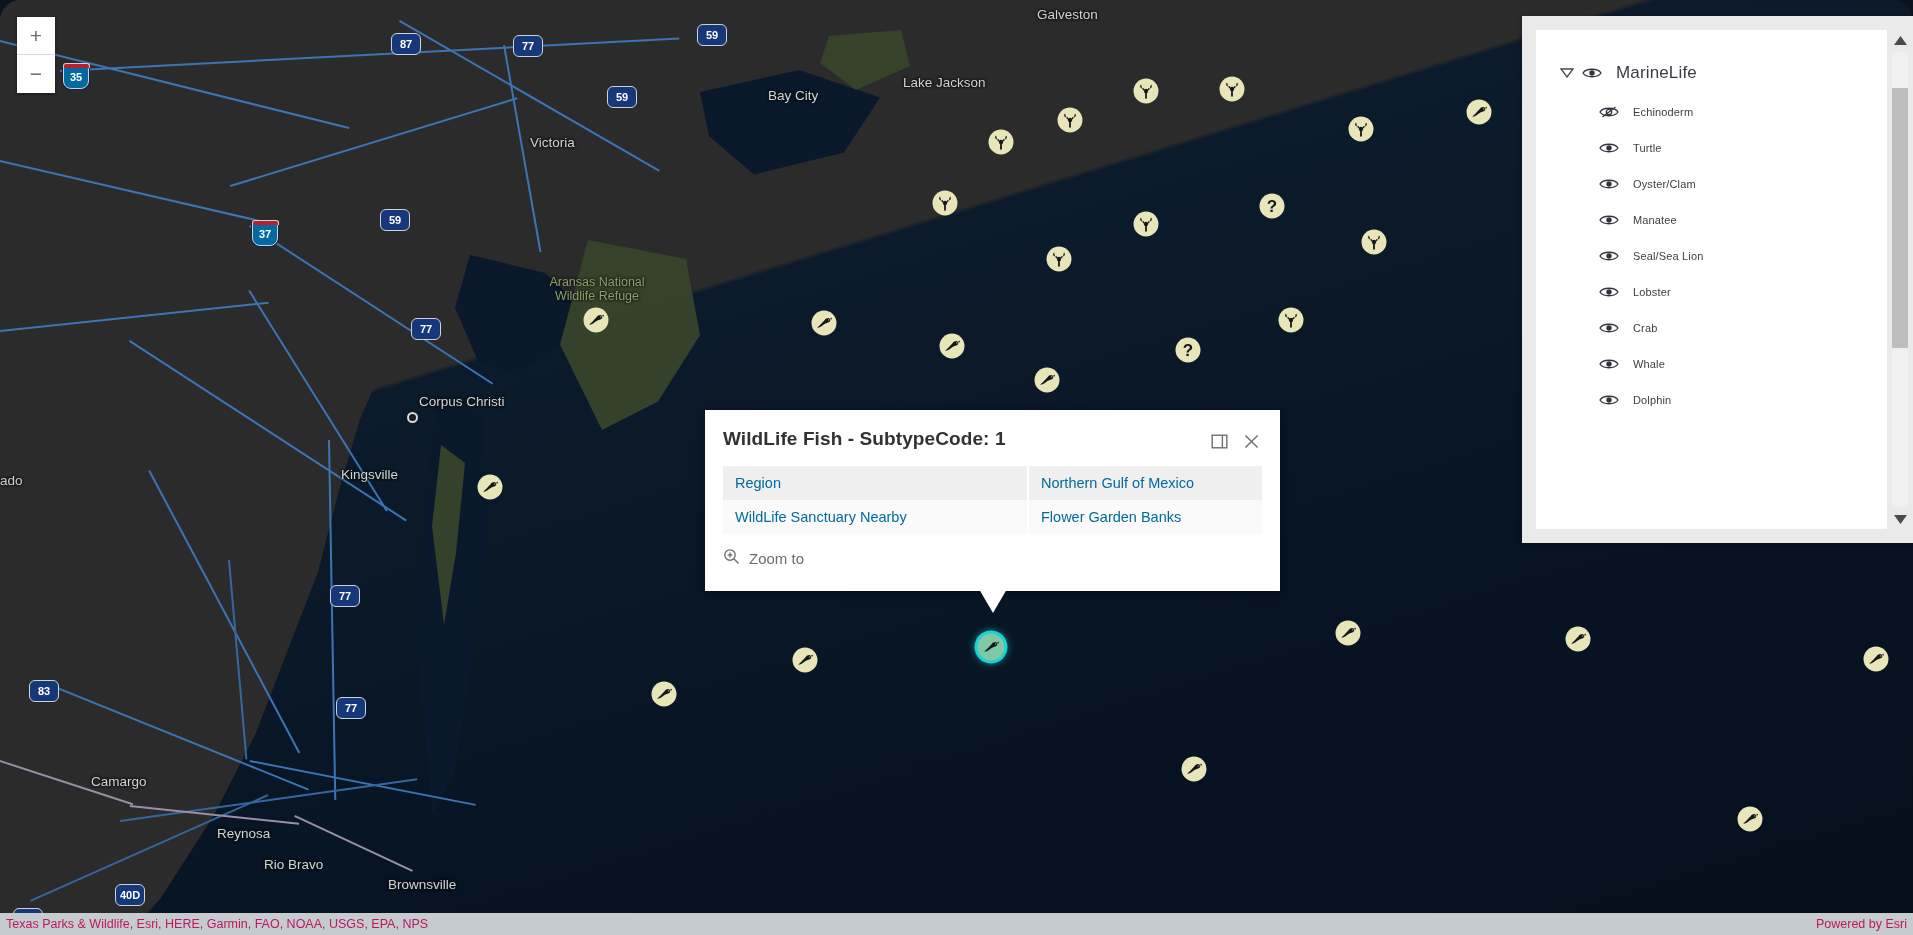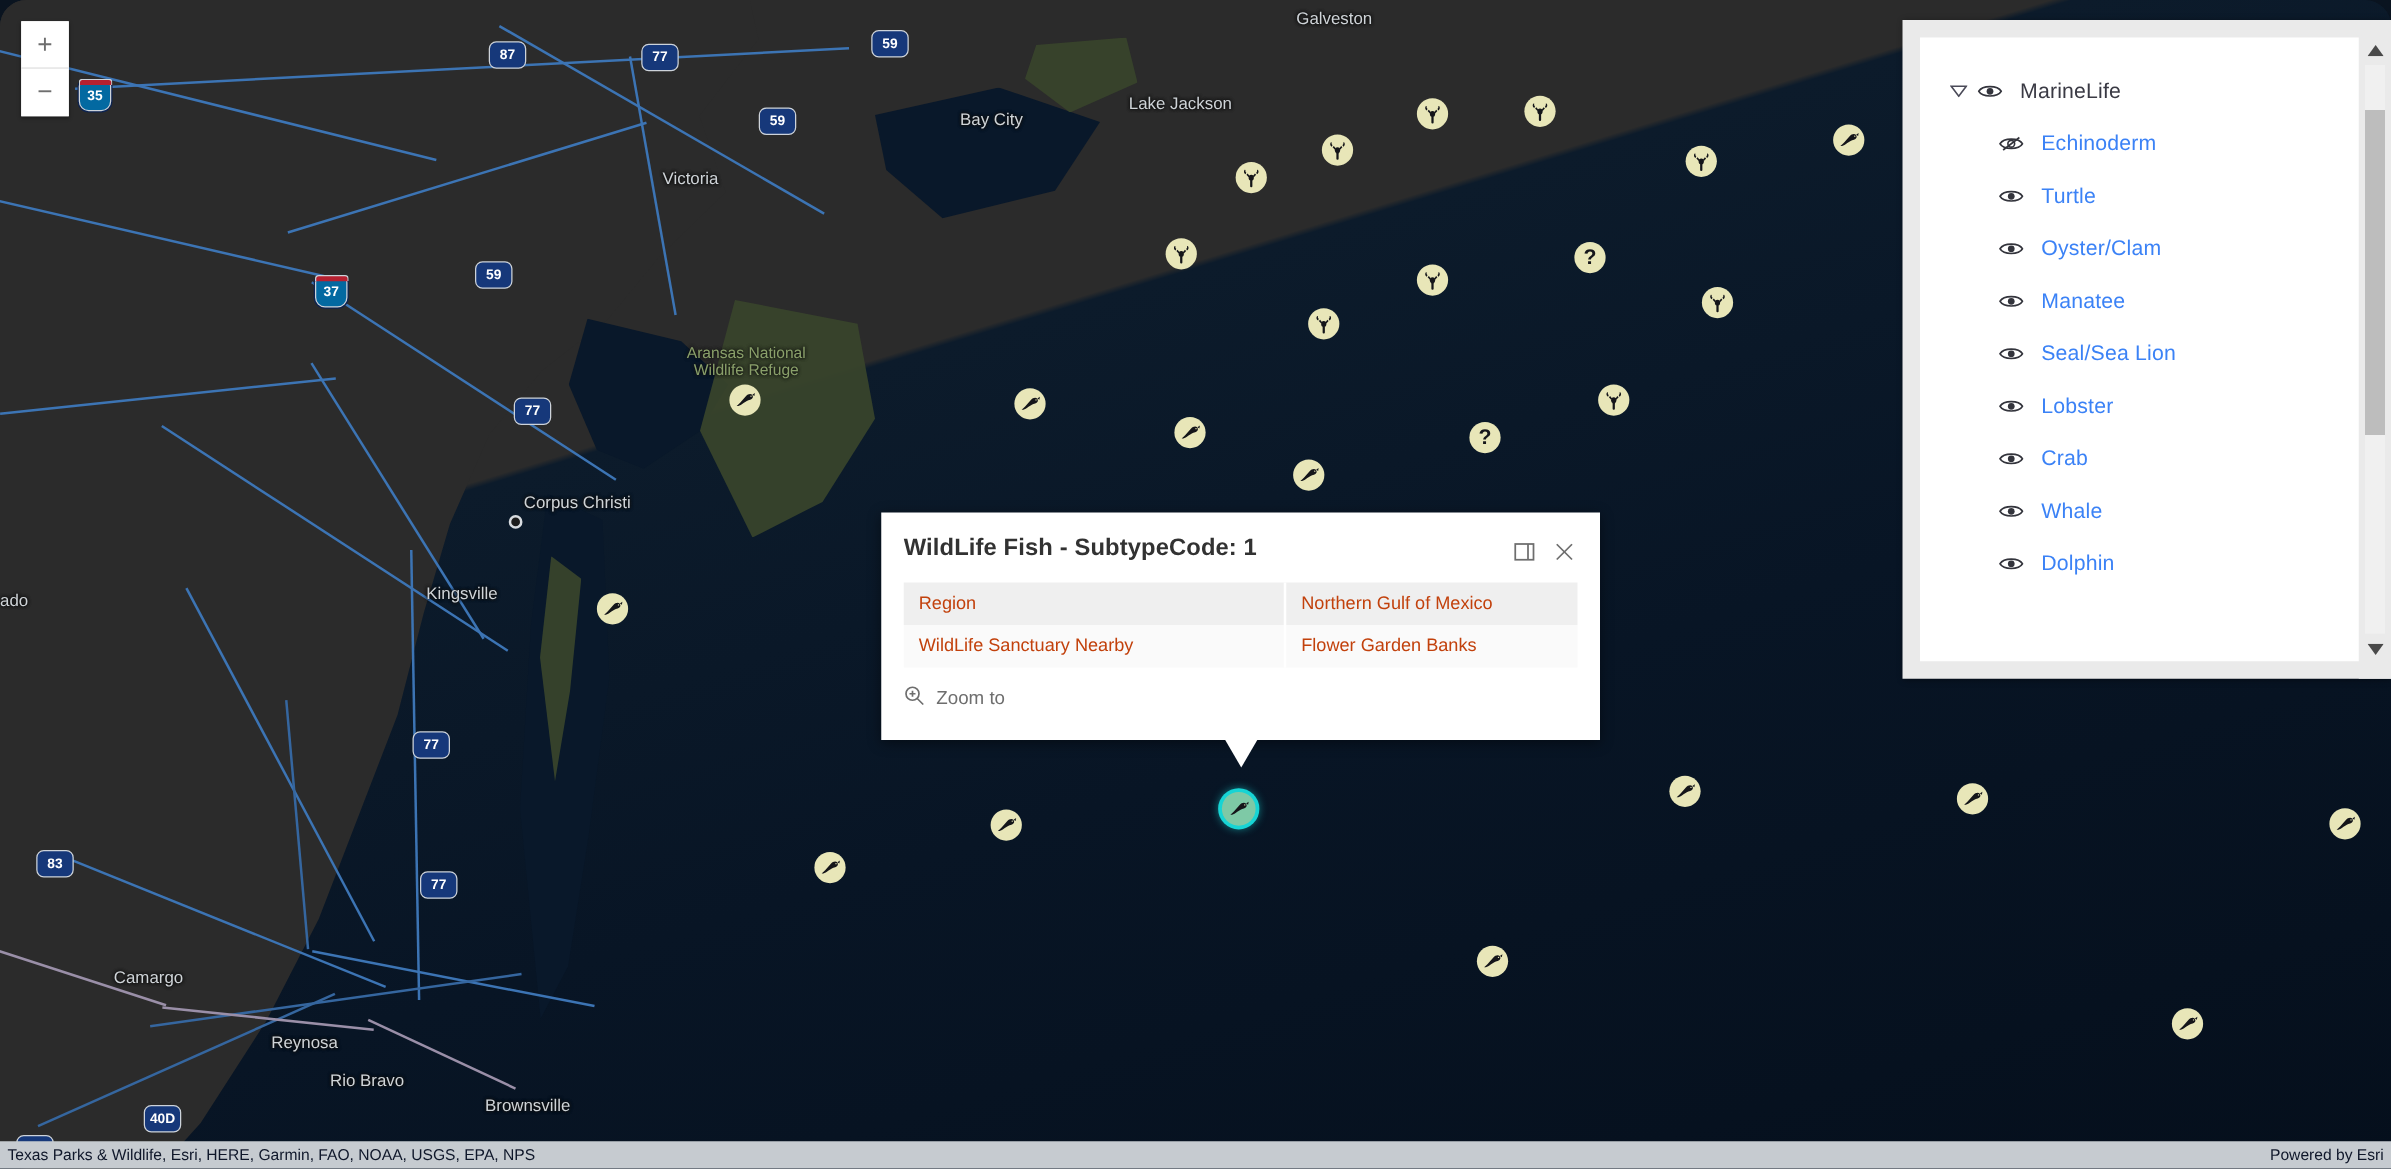--- a/index.html
+++ b/index.html
@@ -103,21 +103,21 @@
   }
   .popup-action{
     width:26px;height:26px;border:0;background:transparent;cursor:pointer;
     display:flex;align-items:center;justify-content:center;color:#6e6e6e;
     padding:0;margin-left:6px;
   }
   #popup-table{
     width:calc(100% - 36px);margin:4px 18px 0 18px;border-collapse:collapse;
   }
   #popup-table td{
-    padding:9px 12px;font-size:14.5px;color:#c2410c;vertical-align:middle;
+    padding:9px 12px;font-size:14.5px;color:#0369a1;vertical-align:middle;
   }
   #popup-table td.k{width:280px;}
   #popup-table tr:nth-child(odd) td{background:#efefef;}
   #popup-table tr:nth-child(even) td{background:#fafafa;}
   #popup-table td.k{border-right:2px solid #fff;}
   #popup-footer{padding:14px 18px 22px 18px;}
   #zoom-to{
     display:inline-flex;align-items:center;gap:9px;background:transparent;
     border:0;cursor:pointer;color:#6e6e6e;font-size:15px;padding:0;
     font-family:"Liberation Sans", sans-serif;
@@ -143,21 +143,21 @@
     display:flex;align-items:center;cursor:pointer;
     padding:11px 0 11px 22px;
   }
   .layer-row.child{padding-left:60px;}
   .caret{
     width:18px;height:18px;margin-right:3px;display:flex;
     align-items:center;justify-content:center;color:#4a4a58;
   }
   .eye{width:26px;margin-right:11px;display:flex;align-items:center;
     justify-content:center;color:#33343c;}
-  .layer-name{font-size:17px;color:#3b82f6;letter-spacing:.15px;}
+  .layer-name{font-size:11px;color:#404040;letter-spacing:.15px;}
   .layer-row.group .layer-name{font-size:17px;color:#3a3a44;}
 
   
   #layer-scrollbar{
     width:26px;background:#eaeaea;display:flex;flex-direction:column;
     align-items:center;padding:14px 0;box-sizing:border-box;
   }
   .sb-arrow{
     width:26px;height:20px;display:flex;align-items:center;
     justify-content:center;color:#4a4a4a;cursor:pointer;background:transparent;
@@ -168,21 +168,21 @@
     position:absolute;left:0;top:8%;width:16px;height:57%;background:#bdbdbd;
     cursor:grab;
   }
 
   
   #attribution{
     position:absolute;left:0;right:0;bottom:0;height:22px;
     background:#c6cbd0;display:flex;align-items:center;
     justify-content:space-between;padding:0 6px;box-sizing:border-box;z-index:70;
   }
-  #attribution span{font-size:12.5px;color:#0f172a;}
+  #attribution span{font-size:12.5px;color:#be185d;}
   #esri-credit{cursor:pointer;}
 </style>
 </head>
 <body>
 
 <div id="map">
   <div class="gulf"></div>
   <div class="landmass"></div>
 
   <div class="bay" style="left:455px;top:255px;width:150px;height:150px;

